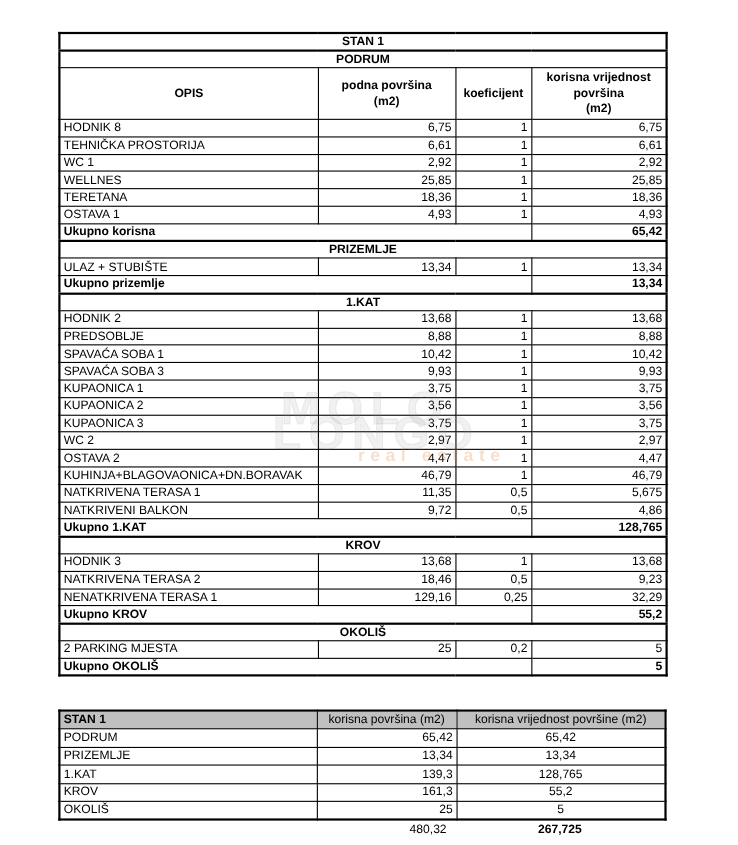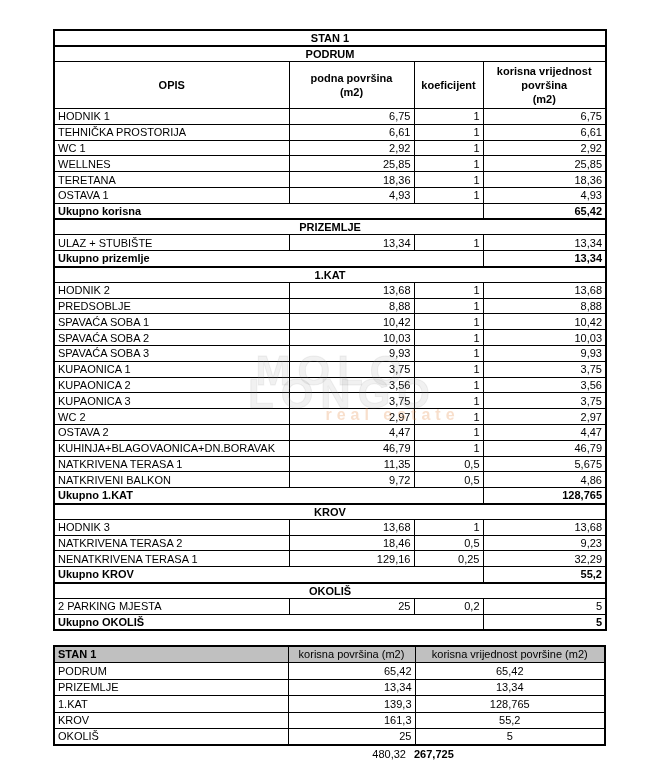--- a/index.html
+++ b/index.html
@@ -56,21 +56,21 @@
   .summary-table td.num { text-align:right; }
   .summary-table td.ctr { text-align:center; }
 
   
   .grand-total-1 {
     position:absolute; left:287px; top:748px; width:123px;
     font-size:11px; text-align:right; padding-right:4px;
   }
   .grand-total-2 {
     position:absolute; left:414px; top:748px; width:190px;
-    font-size:11px; font-weight:700; text-align:left;
+    font-size:11px; font-weight:700; text-align:center;
   }
 
   
   .wm { position:absolute; pointer-events:none; z-index:5; font-weight:700; }
   .wm-line1 {
     left:205px; top:347px; width:255px; text-align:center;
     font-size:42px; letter-spacing:7px;
     color:rgba(150,150,150,0.13);
     -webkit-text-stroke:1px rgba(140,140,140,0.12);
   }
@@ -106,21 +106,21 @@
       <tr class="header-row">
         <td>OPIS</td>
         <td>podna površina
 (m2)</td>
         <td>koeficijent</td>
         <td>korisna vrijednost
 površina
 (m2)</td>
       </tr>
       <tr>
-        <td>HODNIK 1</td>
+        <td>HODNIK 8</td>
         <td class="num">6,75</td>
         <td class="num">1</td>
         <td class="num">6,75</td>
       </tr>
       <tr>
         <td>TEHNIČKA PROSTORIJA</td>
         <td class="num">6,61</td>
         <td class="num">1</td>
         <td class="num">6,61</td>
       </tr>
@@ -178,26 +178,20 @@
         <td>PREDSOBLJE</td>
         <td class="num">8,88</td>
         <td class="num">1</td>
         <td class="num">8,88</td>
       </tr>
       <tr>
         <td>SPAVAĆA SOBA 1</td>
         <td class="num">10,42</td>
         <td class="num">1</td>
         <td class="num">10,42</td>
-      </tr>
-      <tr>
-        <td>SPAVAĆA SOBA 2</td>
-        <td class="num">10,03</td>
-        <td class="num">1</td>
-        <td class="num">10,03</td>
       </tr>
       <tr>
         <td>SPAVAĆA SOBA 3</td>
         <td class="num">9,93</td>
         <td class="num">1</td>
         <td class="num">9,93</td>
       </tr>
       <tr>
         <td>KUPAONICA 1</td>
         <td class="num">3,75</td>

